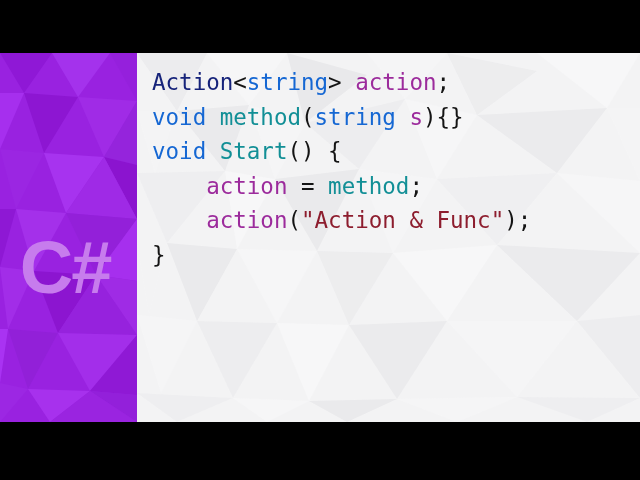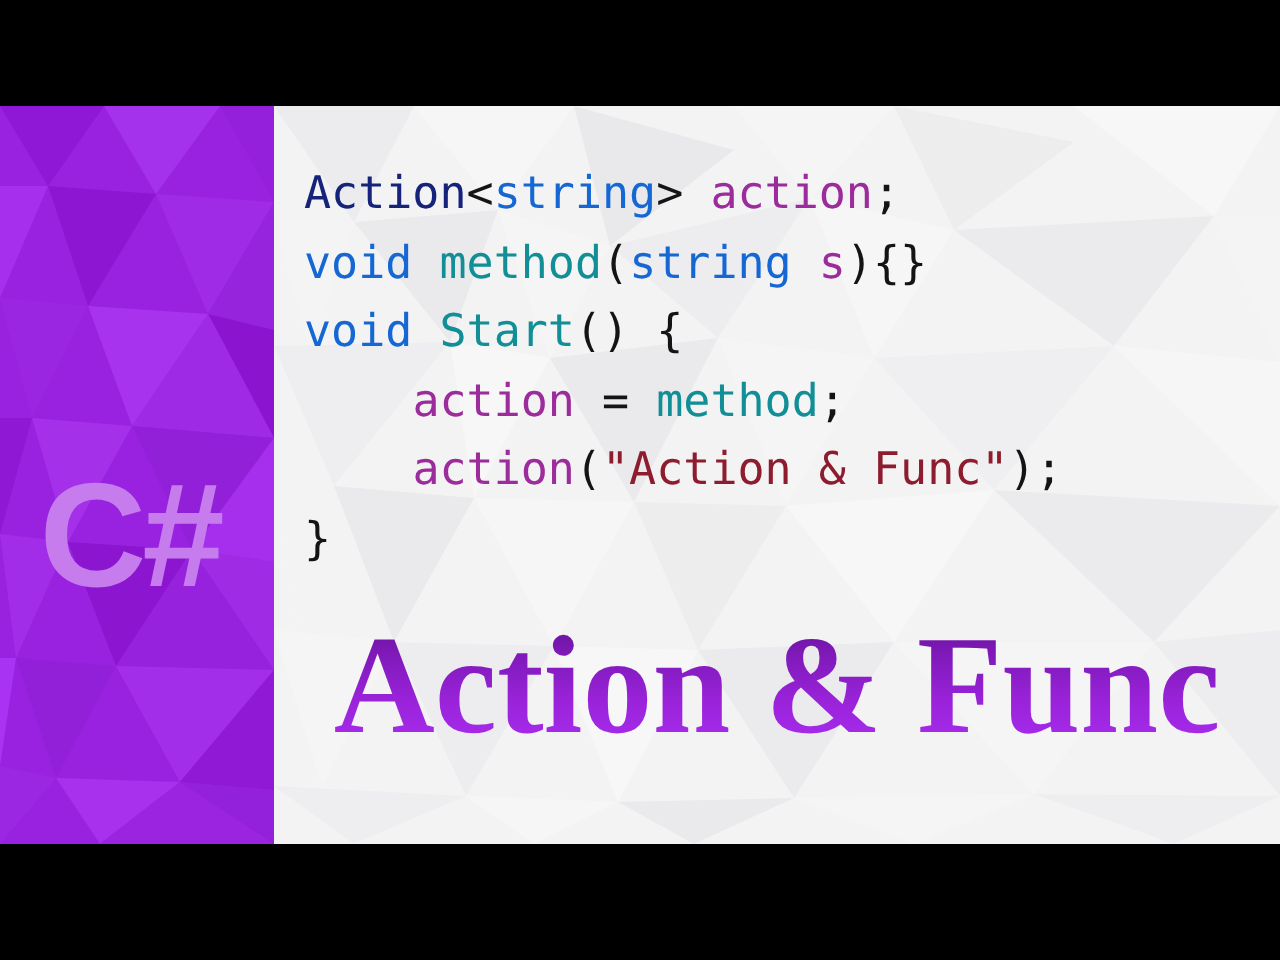--- a/index.html
+++ b/index.html
@@ -69,21 +69,21 @@
     line-height:74px;
     letter-spacing:-2px;
     color:#c77ced;
     text-align:center;
     user-select:none;
   }
 
   
   #code-block {
     position:absolute;
-    left:152px; top:27px;
+    left:152px; top:12px;
     font-family:"DejaVu Sans Mono", "Liberation Mono", monospace;
     font-size:22.5px;
     line-height:34.5px;
     white-space:pre;
     z-index:10;
   }
   #code-block .ln { display:block; height:34.5px; }
   .t-type   { color:#16237a; }   
   .t-kw     { color:#1567d3; }   
   .t-fn     { color:#128f96;text-align:center; }   
@@ -153,21 +153,20 @@
           <polygon points="310,268 440,268 380,344" fill="#f6f6f7"></polygon>
           <polygon points="440,268 503,262 503,345" fill="#ededef"></polygon>
           <polygon points="0,340 96,345 40,369" fill="#eeeef0"></polygon>
           <polygon points="96,345 172,348 130,369" fill="#f7f7f8"></polygon>
           <polygon points="172,348 260,346 210,369" fill="#e9e9eb"></polygon>
           <polygon points="260,346 380,344 320,369" fill="#f6f6f7"></polygon>
           <polygon points="380,344 503,345 450,369" fill="#eeeef0"></polygon>
         </g>
       </svg>
 
-      <div id="title" style="left:0;width:503px;">Action &amp; Func</div>
     </div>
 
     <div id="sidebar">
       <svg class="poly-bg" viewBox="0 0 137 369" preserveAspectRatio="none">
         <rect width="137" height="369" fill="#9922e0"></rect>
         <g>
           <polygon points="0,0 52,0 24,40" fill="#8f18d6"></polygon>
           <polygon points="52,0 110,0 78,44" fill="#a432ec"></polygon>
           <polygon points="110,0 137,0 137,48" fill="#9520dc"></polygon>
           <polygon points="0,40 24,40 0,96" fill="#a62fee"></polygon>

